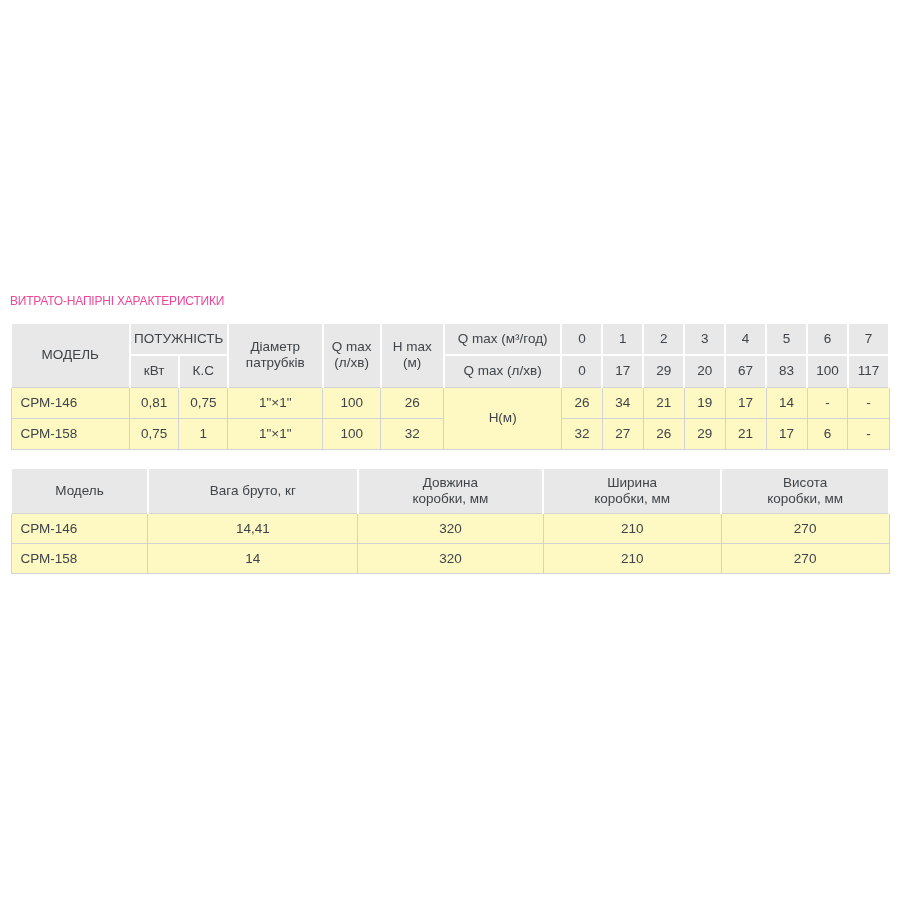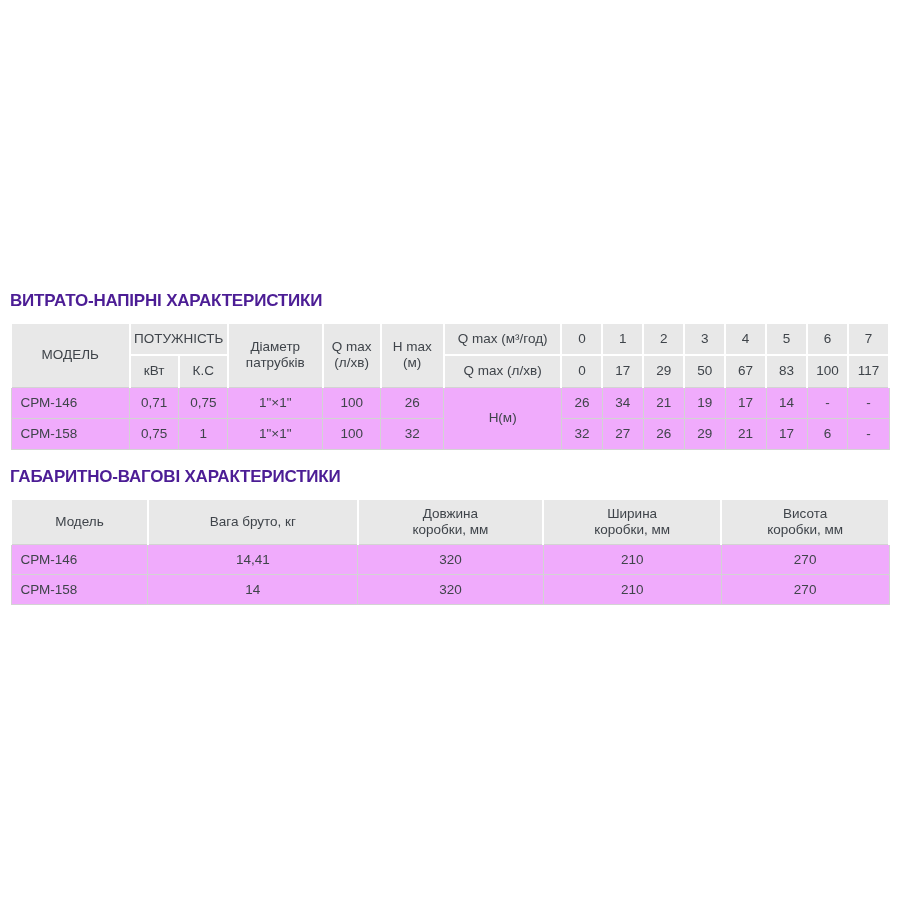--- a/index.html
+++ b/index.html
@@ -3,23 +3,23 @@
 <meta charset="utf-8">
 <style>
   * { margin: 0; padding: 0; box-sizing: border-box; }
   html, body { width: 900px; height: 900px; background: #ffffff; overflow: hidden; }
   body {
     font-family: "Liberation Sans", sans-serif;
     color: #3f444a;
     padding: 291px 10px 0 10px;
   }
   .section-title {
-    color: #4c1d95;
-    font-size: 17px;
-    font-weight: bold;
+    color: #ec4899;
+    font-size: 12px;
+    font-weight: normal;
     letter-spacing: -0.2px;
     line-height: 20px;
     margin-bottom: 11px;
     text-transform: uppercase;
   }
   table {
     width: 880px;
     border-collapse: collapse;
     table-layout: fixed;
     border: 1px solid #d3d3d3;
@@ -34,21 +34,21 @@
     white-space: pre-line;
     padding: 2px 3px;
     color: #3f444a;
   }
   th {
     background: #e8e8e8;
     border: 2px solid #ffffff;
   }
   th.hb { border-bottom: 1px solid #d3d3d3; }
   td {
-    background: #f0abfc;
+    background: #fef9c3;
     border: 1px solid #d3d3d3;
   }
   td.model { text-align: left; padding-left: 9px; }
   .t1 tr.hrow { height: 32px; }
   .t1 tr.brow { height: 31px; }
   .t2 tr.hrow { height: 46px; }
   .t2 tr.brow { height: 30px; }
 </style>
 </head>
 <body>
@@ -95,29 +95,29 @@
       <th>6</th>
       <th>7</th>
     </tr>
     <tr class="hrow">
       <th class="hb">кВт</th>
       <th class="hb">К.С</th>
       <th class="hb">Q max (л/хв)</th>
       <th class="hb">0</th>
       <th class="hb">17</th>
       <th class="hb">29</th>
-      <th class="hb">50</th>
+      <th class="hb">20</th>
       <th class="hb">67</th>
       <th class="hb">83</th>
       <th class="hb">100</th>
       <th class="hb">117</th>
     </tr>
     <tr class="brow">
       <td class="model">СРМ-146</td>
-      <td>0,71</td>
+      <td>0,81</td>
       <td>0,75</td>
       <td>1"×1"</td>
       <td>100</td>
       <td>26</td>
       <td rowspan="2">Н(м)</td>
       <td>26</td>
       <td>34</td>
       <td>21</td>
       <td>19</td>
       <td>17</td>
@@ -137,21 +137,20 @@
       <td>26</td>
       <td>29</td>
       <td>21</td>
       <td>17</td>
       <td>6</td>
       <td>-</td>
     </tr>
   </tbody>
     </table>
 
-  <h2 class="section-title">ГАБАРИТНО-ВАГОВІ ХАРАКТЕРИСТИКИ</h2>
 
   <table class="t2">
     <colgroup>
       <col style="width:15.6%">
         <col style="width:23.9%">
         <col style="width:21.1%">
       <col style="width:20.3%">
         <col style="width:19.1%">
     </colgroup>
     <tbody>

